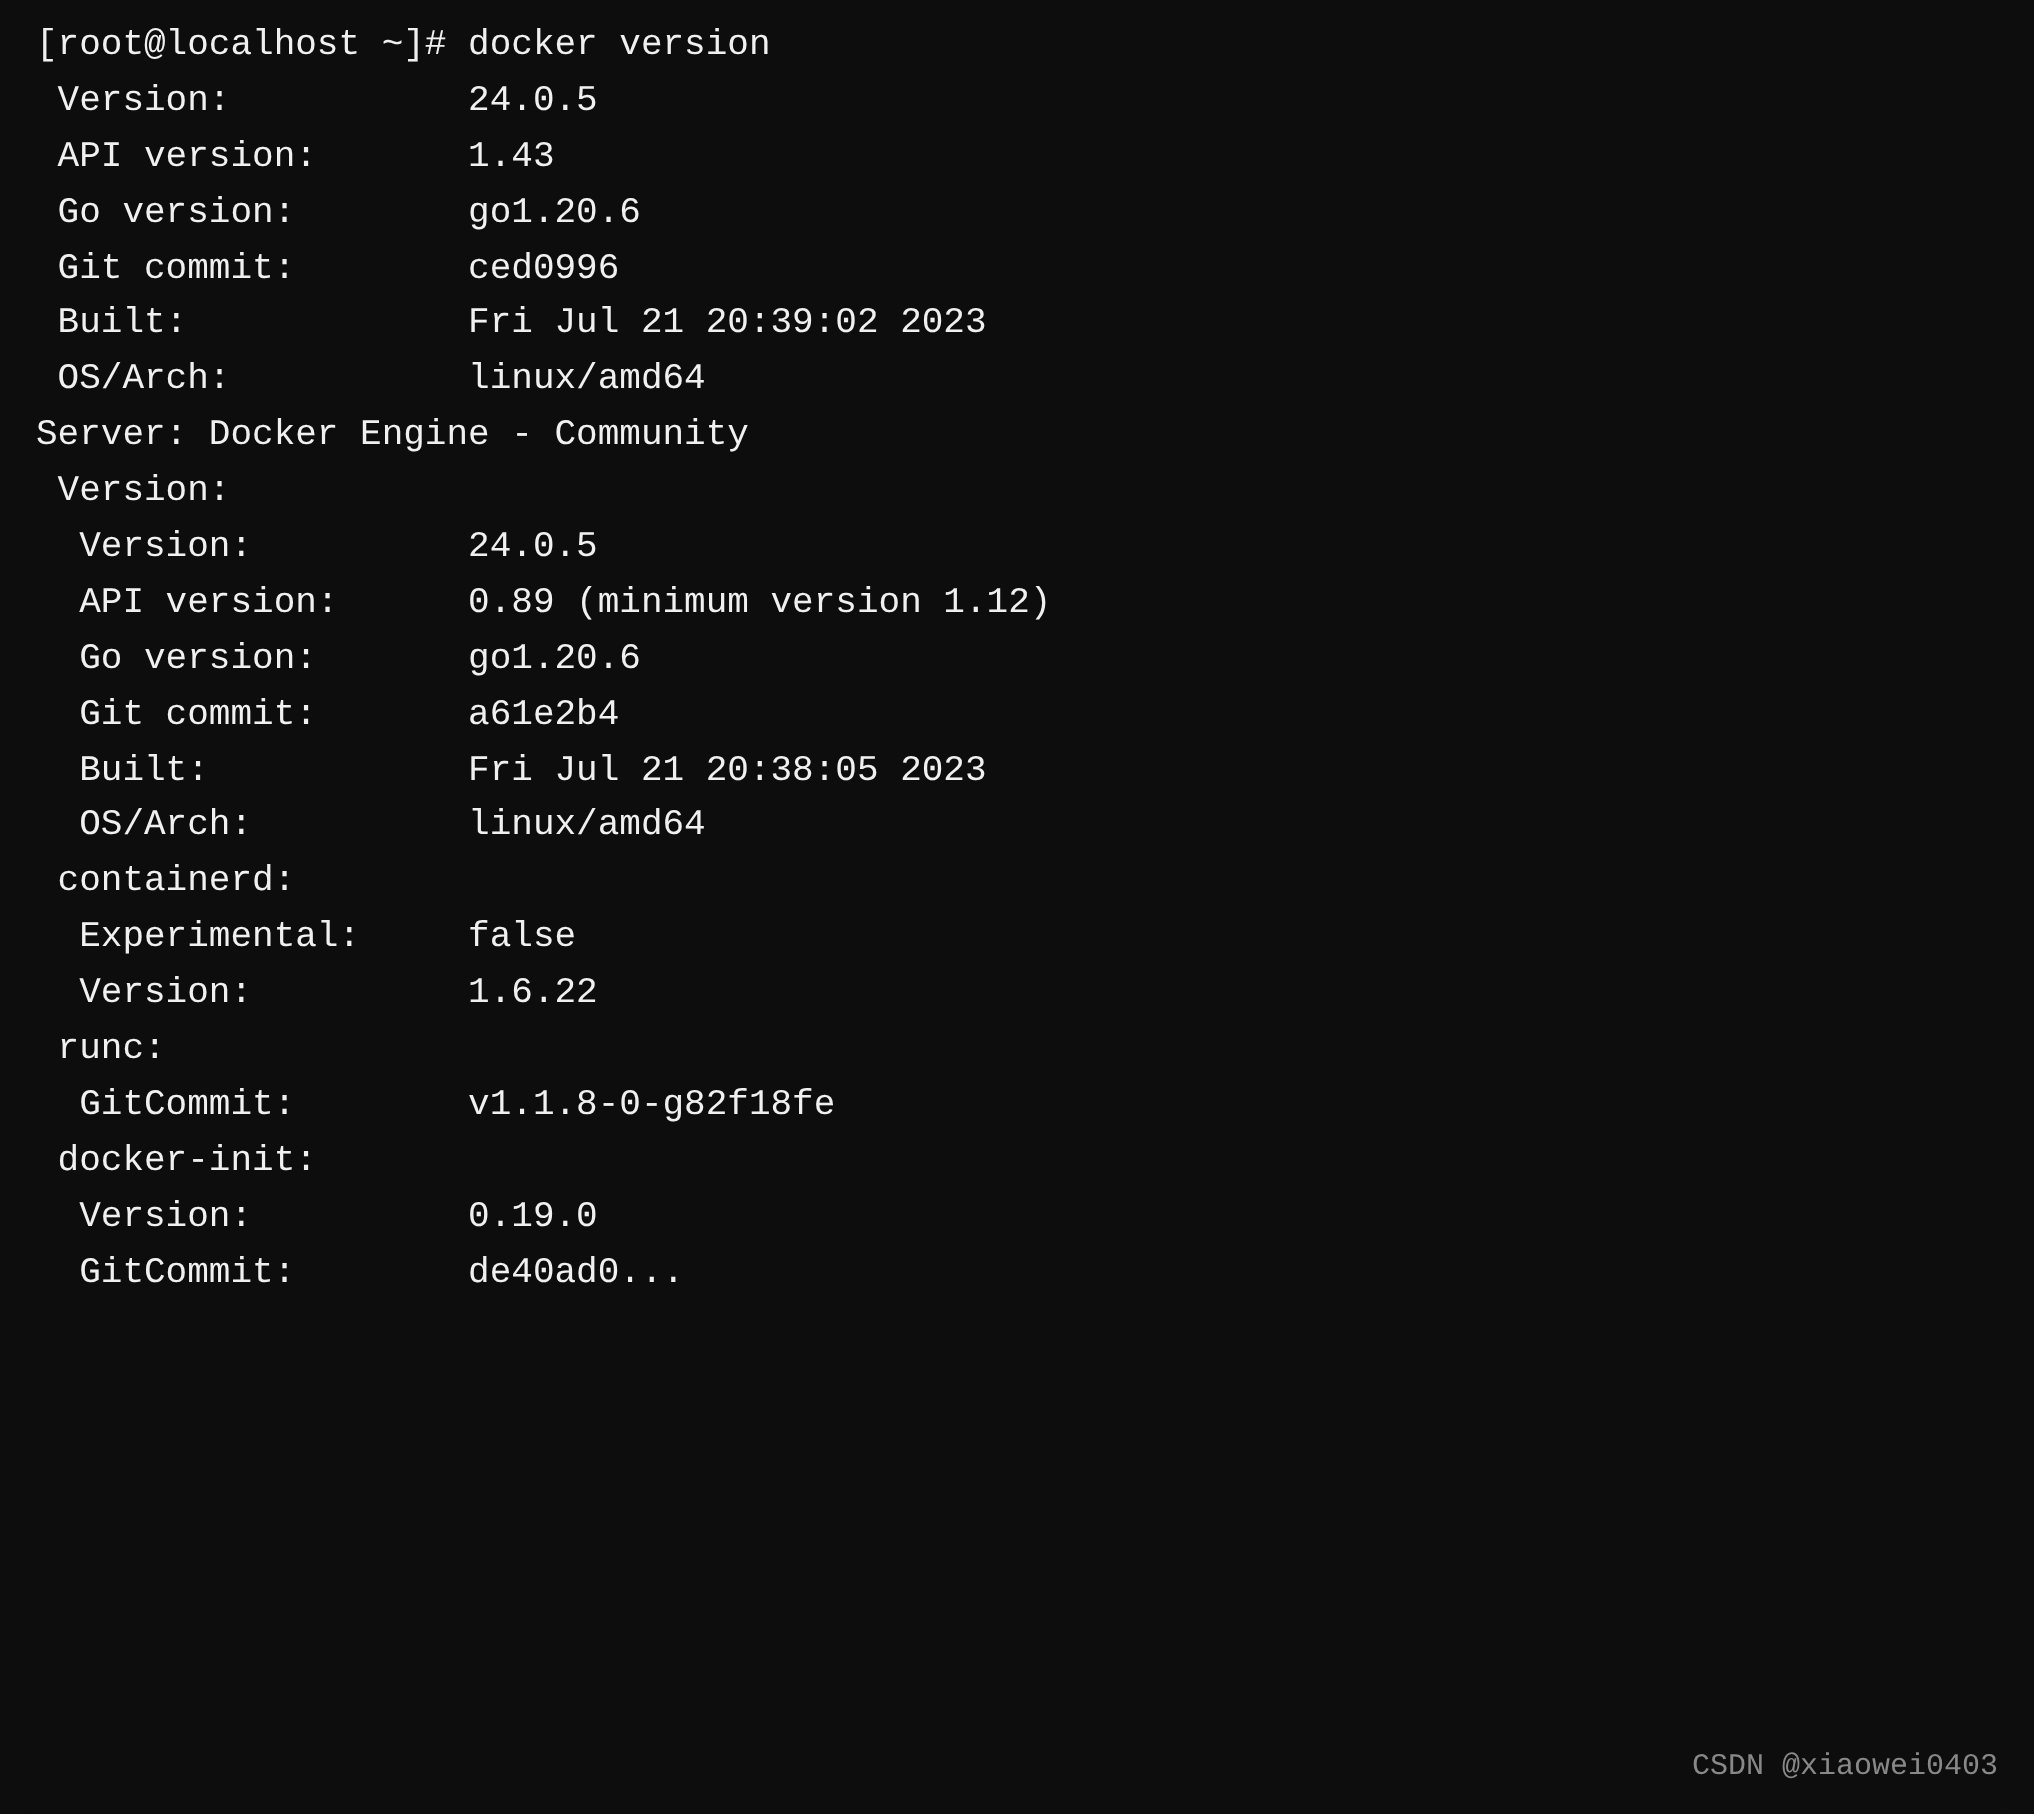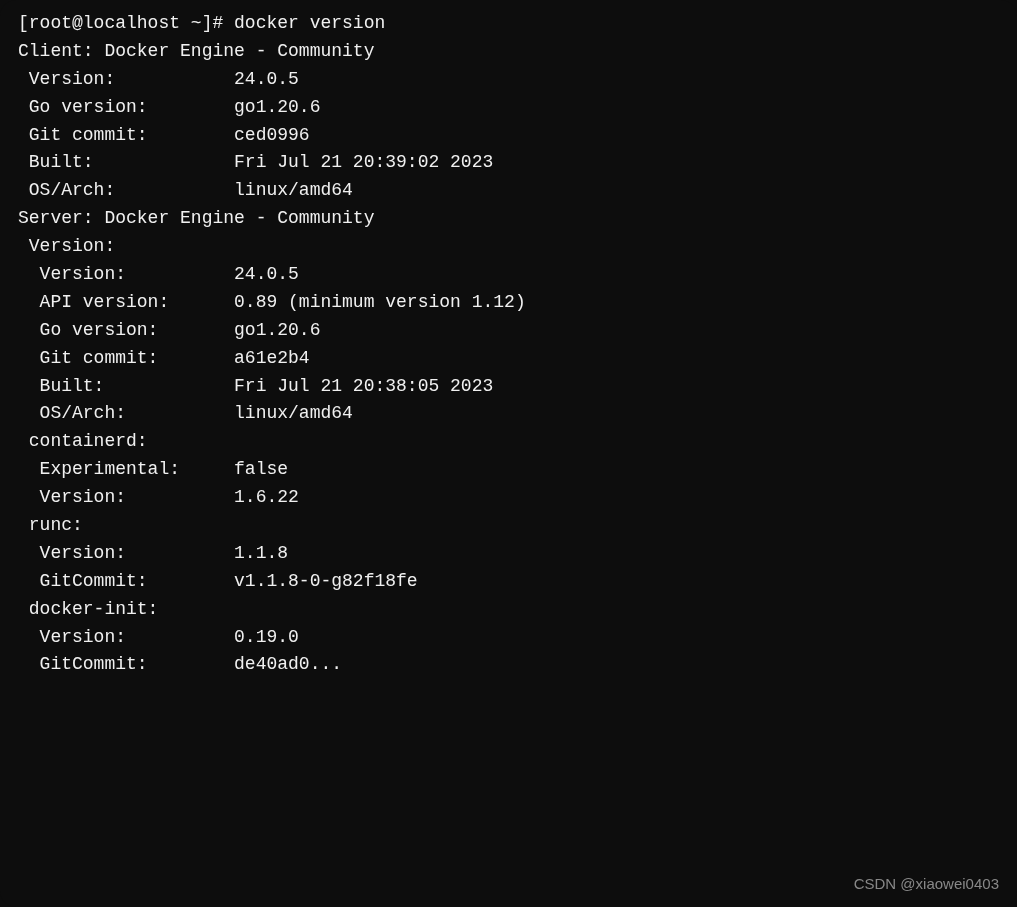--- a/index.html
+++ b/index.html
@@ -32,48 +32,47 @@
       white-space: pre;
       display: block;
     }
 
     .watermark {
       position: absolute;
       bottom: 12px;
       right: 18px;
       color: #888888;
       font-size: 15px;
-      font-family: Liberation Sans, sans-serif;
+      font-family: Liberation Mono, monospace;
     }
   </style>
 </head>
 <body>
 
 <div class="terminal">
   <div id="terminal-lines">
       <span class="line">[root@localhost ~]# docker version</span>
-      <span class="line">Client: Docker Engine - Community</span>
       <span class="line"> Version:           24.0.5</span>
+      <span class="line"> API version:       1.43</span>
       <span class="line"> Go version:        go1.20.6</span>
       <span class="line"> Git commit:        ced0996</span>
       <span class="line"> Built:             Fri Jul 21 20:39:02 2023</span>
       <span class="line"> OS/Arch:           linux/amd64</span>
       <span class="line"></span>
       <span class="line">Server: Docker Engine - Community</span>
       <span class="line"> Version:</span>
       <span class="line">  Version:          24.0.5</span>
       <span class="line">  API version:      0.89 (minimum version 1.12)</span>
       <span class="line">  Go version:       go1.20.6</span>
       <span class="line">  Git commit:       a61e2b4</span>
       <span class="line">  Built:            Fri Jul 21 20:38:05 2023</span>
       <span class="line">  OS/Arch:          linux/amd64</span>
       <span class="line"> containerd:</span>
       <span class="line">  Experimental:     false</span>
       <span class="line">  Version:          1.6.22</span>
       <span class="line"> runc:</span>
-      <span class="line">  Version:          1.1.8</span>
       <span class="line">  GitCommit:        v1.1.8-0-g82f18fe</span>
       <span class="line"> docker-init:</span>
       <span class="line">  Version:          0.19.0</span>
       <span class="line">  GitCommit:        de40ad0...</span>
     </div>
   <div class="watermark">CSDN @xiaowei0403</div>
 </div>
 
 </body></html>

